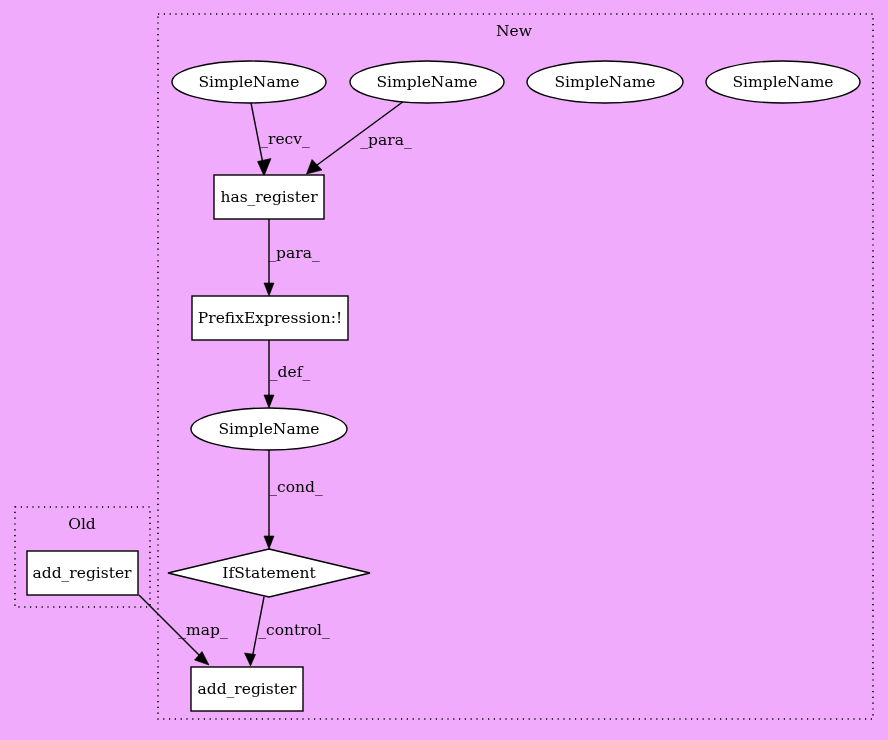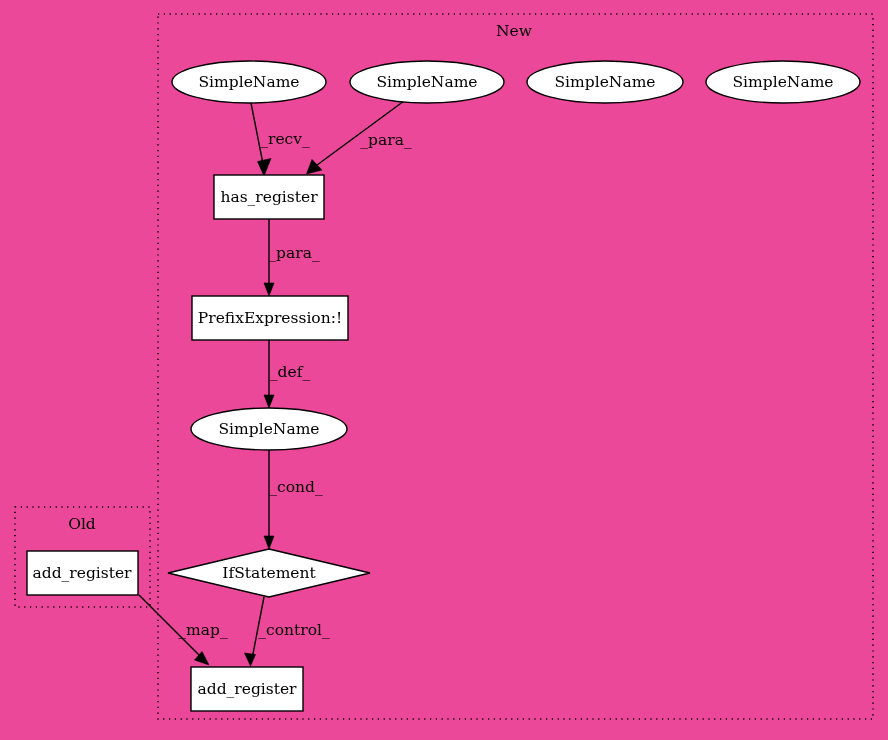--- a/index.html
+++ b/index.html
@@ -10,21 +10,21 @@
   body {
     width: 888px;
     height: 740px;
     font-family: "DejaVu Serif", "Liberation Serif", serif;
     overflow: hidden;
   }
   #diagram-root {
     position: relative;
     width: 888px;
     height: 740px;
-    background: #ec4899;
+    background: #f0abfc;
   }
   svg#graph {
     display: block;
     width: 888px;
     height: 740px;
   }
   .node-shape {
     fill: #ffffff;
     stroke: #000000;
     stroke-width: 1.4;

